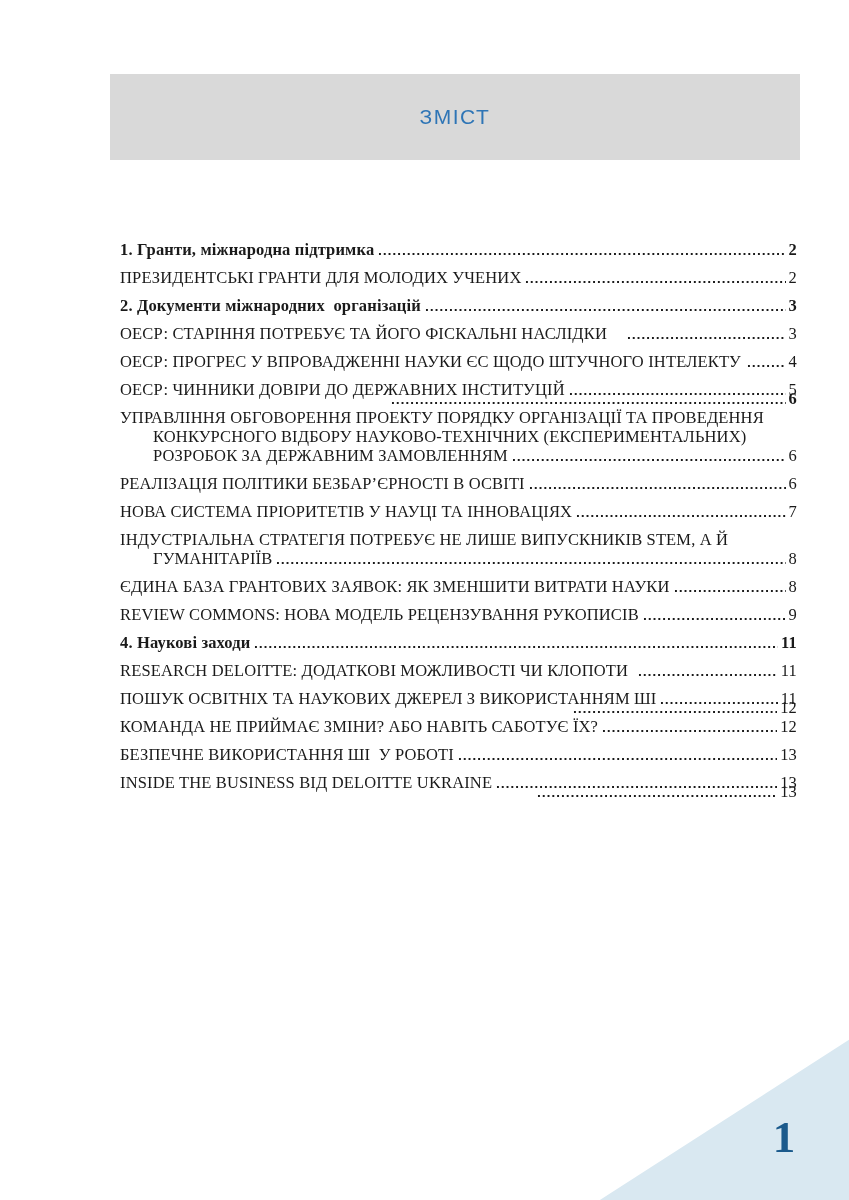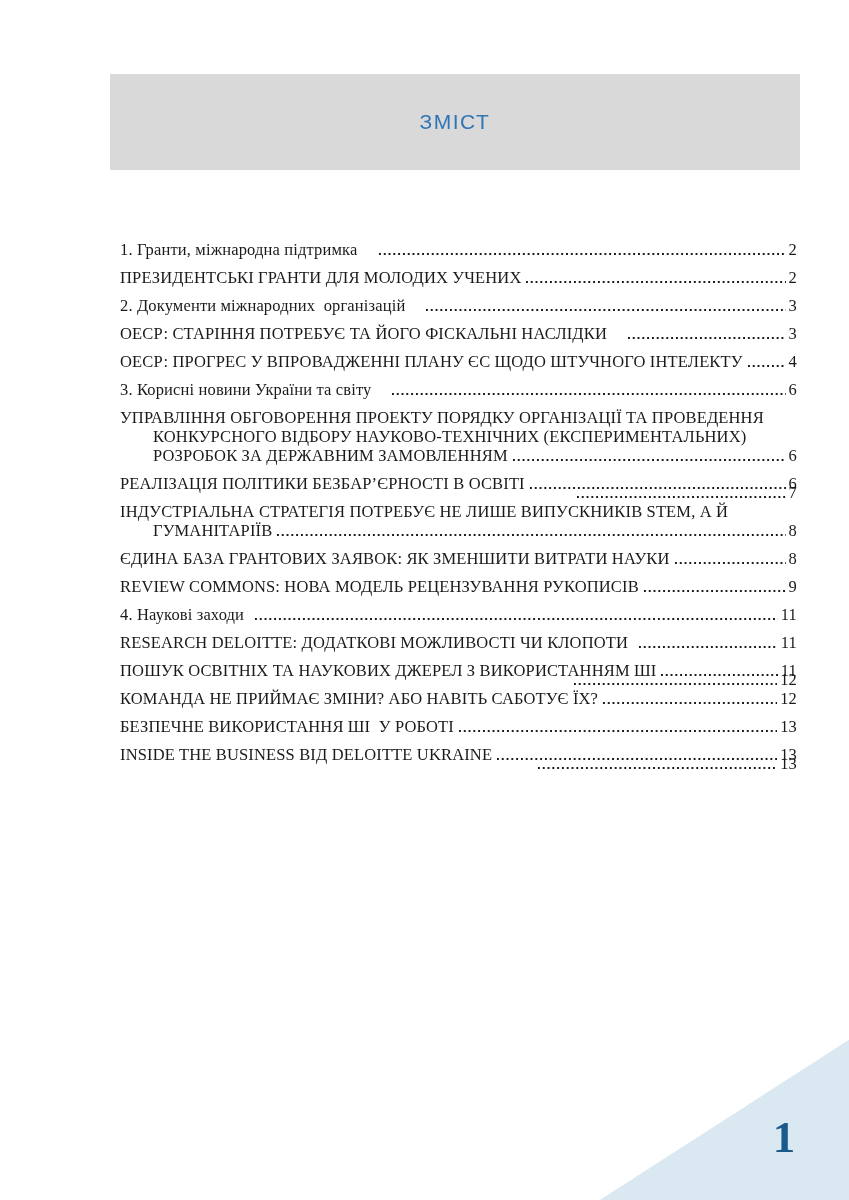--- a/index.html
+++ b/index.html
@@ -16,21 +16,21 @@
     font-family: "Liberation Serif", "DejaVu Serif", serif;
     color: #1a1a1a;
   }
 
   
   .banner {
     position: absolute;
     left: 110px;
     top: 74px;
     width: 690px;
-    height: 96px;
+    height: 86px;
     background: #d9d9d9;
     display: flex;
     align-items: center;
     justify-content: center;
   }
   .banner .title {
     font-family: "Liberation Sans", "DejaVu Sans", sans-serif;
     font-size: 21px;
     letter-spacing: 1.5px;
     color: #2e75b6;
@@ -47,21 +47,21 @@
     position: relative;
     margin-bottom: 9px;
     padding-left: 33px;
     padding-right: 26px;
     text-indent: -33px;
     font-size: 16.5px;
     line-height: 19px;
     letter-spacing: 0.15px;
   }
   .toc-row.bold {
-    font-weight: normal;
+    font-weight: bold;
   }
   .toc-label {
     white-space: pre-wrap;
   }
   .toc-dots {
     position: absolute;
     bottom: 3px;
     height: 4px;
     left: 0;
     right: 22px;
@@ -128,45 +128,50 @@
     <span class="toc-page">3</span>
   </div>
 
   <div class="toc-row">
     <span class="toc-label">ОЕСР: СТАРІННЯ ПОТРЕБУЄ ТА ЙОГО ФІСКАЛЬНІ НАСЛІДКИ</span>
     <span class="toc-dots" style="left: 506.5px; right: 11px;"></span>
     <span class="toc-page">3</span>
   </div>
 
   <div class="toc-row">
-    <span class="toc-label">ОЕСР: ПРОГРЕС У ВПРОВАДЖЕННІ ПЛАНУ ЄС ЩОДО ШТУЧНОГО ІНТЕЛЕКТУ</span>
+    <span class="toc-label">ОЕСР: ПРОГРЕС У ВПРОВАДЖЕННІ НАУКИ ЄС ЩОДО ШТУЧНОГО ІНТЕЛЕКТУ</span>
     <span class="toc-dots" style="left: 626.578px; right: 11px;"></span>
     <span class="toc-page">4</span>
   </div>
 
-
-  <div class="toc-row bold">
-    <span class="toc-label">3. Корисні новини України та світу</span>
+  <div class="toc-row">
+    <span class="toc-label">ОЕСР: ЧИННИКИ ДОВІРИ ДО ДЕРЖАВНИХ ІНСТИТУЦІЙ</span>
+    <span class="toc-dots" style="left: 448.734px; right: 11px;"></span>
+    <span class="toc-page">5</span>
+  </div>
+
+  <div class="toc-row bold">
     <span class="toc-dots" style="left: 271.172px; right: 11px;"></span>
     <span class="toc-page">6</span>
   </div>
 
   <div class="toc-row">
     <span class="toc-label">УПРАВЛІННЯ ОБГОВОРЕННЯ ПРОЕКТУ ПОРЯДКУ ОРГАНІЗАЦІЇ ТА ПРОВЕДЕННЯ КОНКУРСНОГО ВІДБОРУ НАУКОВО-ТЕХНІЧНИХ (ЕКСПЕРИМЕНТАЛЬНИХ) РОЗРОБОК ЗА ДЕРЖАВНИМ ЗАМОВЛЕННЯМ</span>
     <span class="toc-dots" style="left: 391.719px; right: 11px;"></span>
     <span class="toc-page">6</span>
   </div>
 
   <div class="toc-row">
     <span class="toc-label">РЕАЛІЗАЦІЯ ПОЛІТИКИ БЕЗБАР’ЄРНОСТІ В ОСВІТІ</span>
     <span class="toc-dots" style="left: 408.766px; right: 11px;"></span>
     <span class="toc-page">6</span>
   </div>
 
   <div class="toc-row">
+    <span class="toc-label">НОВА СИСТЕМА ПРІОРИТЕТІВ У НАУЦІ ТА ІННОВАЦІЯХ</span>
     <span class="toc-dots" style="left: 456.156px; right: 11px;"></span>
     <span class="toc-page">7</span>
   </div>
 
   <div class="toc-row">
     <span class="toc-label">ІНДУСТРІАЛЬНА СТРАТЕГІЯ ПОТРЕБУЄ НЕ ЛИШЕ ВИПУСКНИКІВ STEM, А Й ГУМАНІТАРІЇВ</span>
     <span class="toc-dots" style="left: 156.375px; right: 11px;"></span>
     <span class="toc-page">8</span>
   </div>
 

